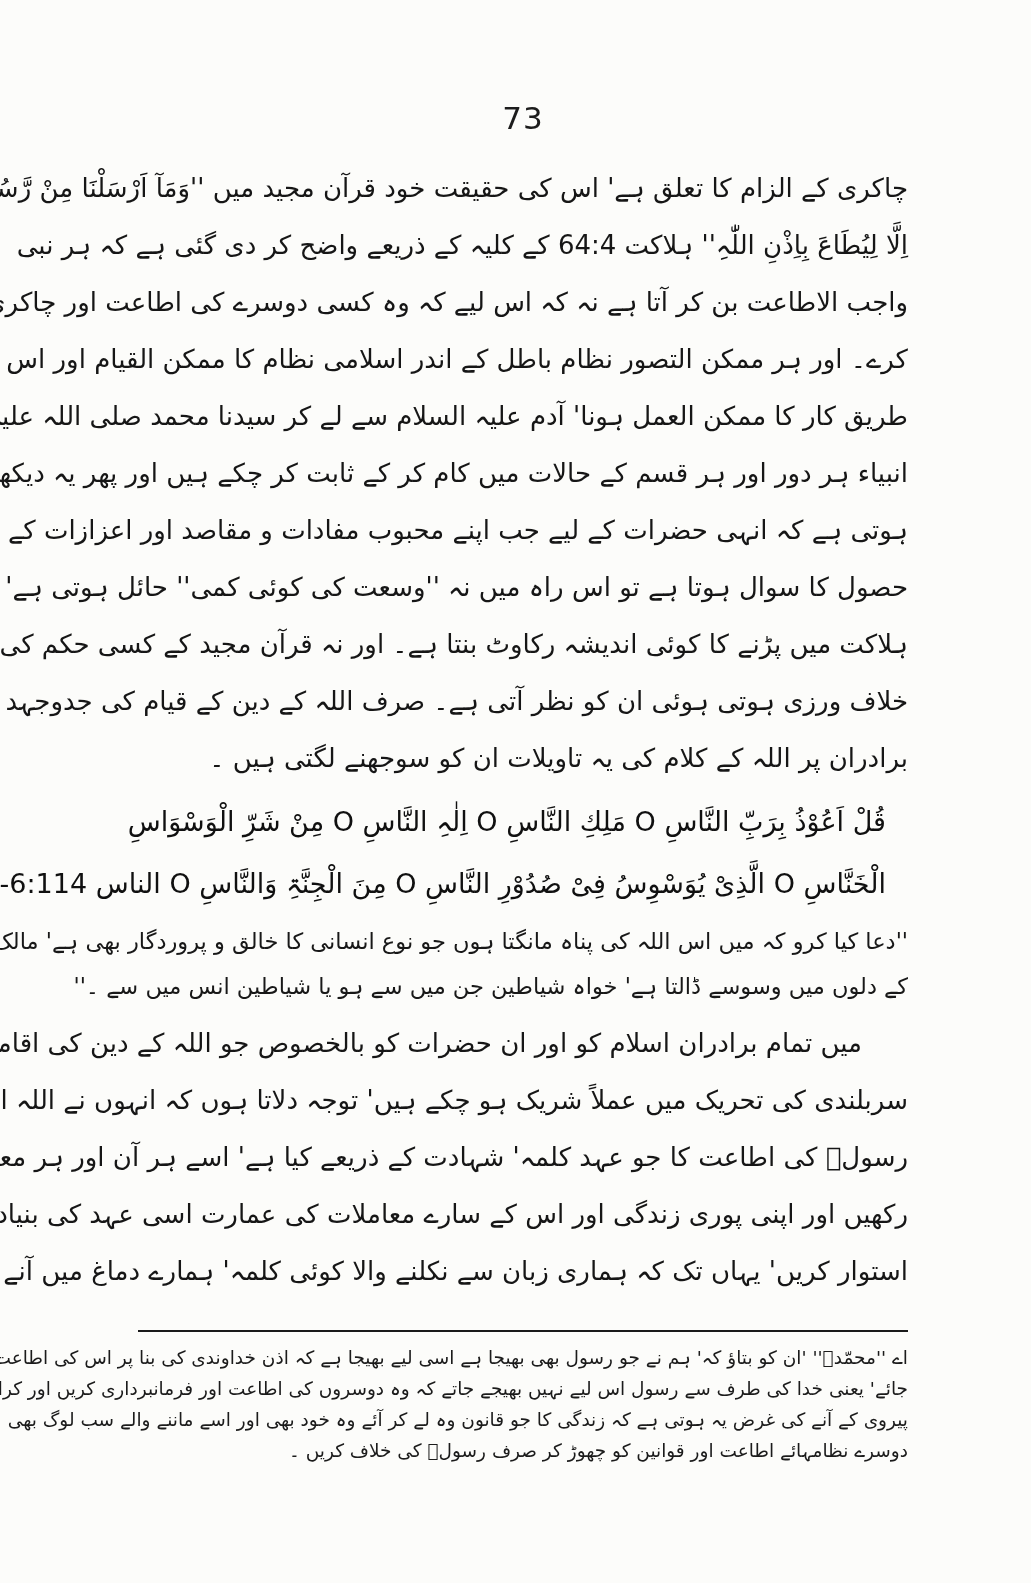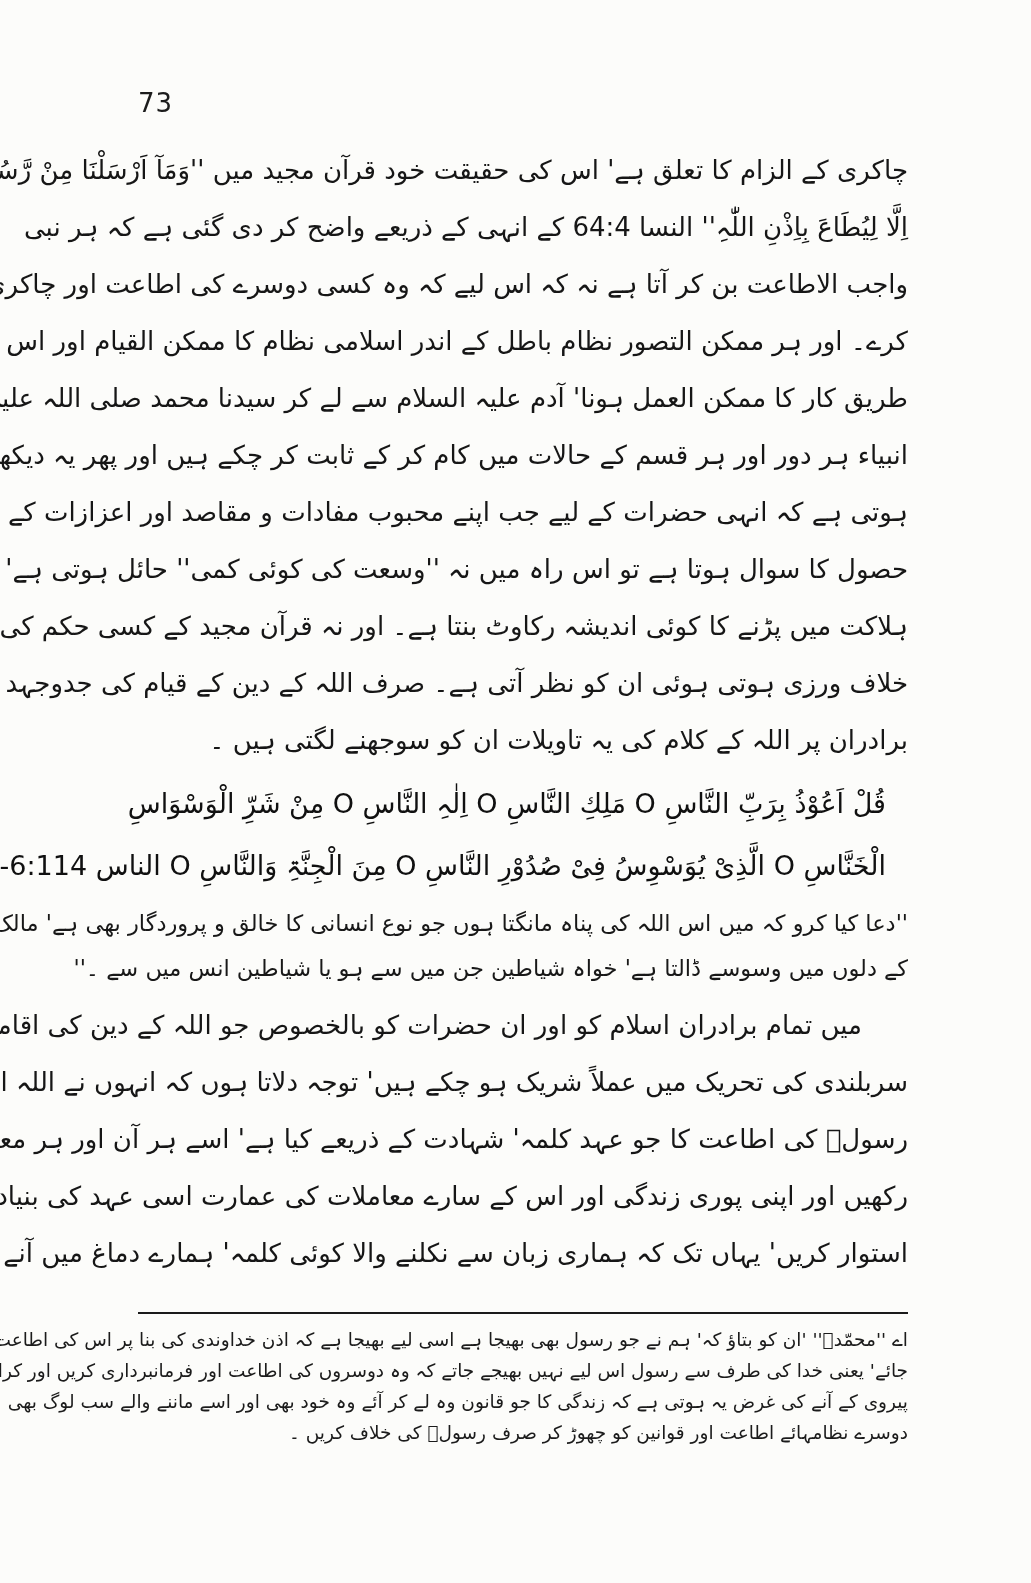--- a/index.html
+++ b/index.html
@@ -14,24 +14,26 @@
       margin: 0 auto;
       background: #fcfcfa;
       color: #141414;
       box-sizing: border-box;
       padding: 88px 123px 30px 138px;
       direction: rtl;
       overflow: hidden;
     }
     .page-number {
       direction: ltr;
-      font-size: 26px;
+      text-align: center;
+      font-size: 31px;
       letter-spacing: 1px;
       color: #1c1c1c;
       margin-bottom: 24px;
+      margin-top: 12px;
     }
     .line {
       display: block;
       font-size: 26px;
       line-height: 57px;
       white-space: nowrap;
       text-align: justify;
       text-align-last: justify;
       color: #161616;
     }
@@ -94,21 +96,21 @@
   </style>
 </head>
 <body>
 
 <div class="page">
 
   <div class="page-number">73</div>
 
   <div class="body-block">
     <span class="line">چاکری کے الزام کا تعلق ہے' اس کی حقیقت خود قرآن مجید میں ''وَمَآ اَرْسَلْنَا مِنْ رَّسُوْلٍ</span>
-    <span class="line">اِلَّا لِیُطَاعَ بِاِذْنِ اللّٰہِ'' النسا 64:4 کے انہی کے ذریعے واضح کر دی گئی ہے کہ ہر نبی</span>
+    <span class="line">اِلَّا لِیُطَاعَ بِاِذْنِ اللّٰہِ'' ہلاکت 64:4 کے کلیہ کے ذریعے واضح کر دی گئی ہے کہ ہر نبی</span>
     <span class="line">واجب الاطاعت بن کر آتا ہے نہ کہ اس لیے کہ وہ کسی دوسرے کی اطاعت اور چاکری</span>
     <span class="line">کرے۔ اور ہر ممکن التصور نظام باطل کے اندر اسلامی نظام کا ممکن القیام اور اس کے</span>
     <span class="line">طریق کار کا ممکن العمل ہونا' آدم علیہ السلام سے لے کر سیدنا محمد صلی اللہ علیہ وسلم تک ہزارہا</span>
     <span class="line">انبیاء ہر دور اور ہر قسم کے حالات میں کام کر کے ثابت کر چکے ہیں اور پھر یہ دیکھ کر حیرت</span>
     <span class="line">ہوتی ہے کہ انہی حضرات کے لیے جب اپنے محبوب مفادات و مقاصد اور اعزازات کے</span>
     <span class="line">حصول کا سوال ہوتا ہے تو اس راہ میں نہ ''وسعت کی کوئی کمی'' حائل ہوتی ہے' نہ اپنے ہاتھوں</span>
     <span class="line">ہلاکت میں پڑنے کا کوئی اندیشہ رکاوٹ بنتا ہے۔ اور نہ قرآن مجید کے کسی حکم کی کوئی ادنیٰ</span>
     <span class="line">خلاف ورزی ہوتی ہوئی ان کو نظر آتی ہے۔ صرف اللہ کے دین کے قیام کی جدوجہد کے</span>
     <span class="line short">برادران پر اللہ کے کلام کی یہ تاویلات ان کو سوجھنے لگتی ہیں ۔</span>
   </div>

